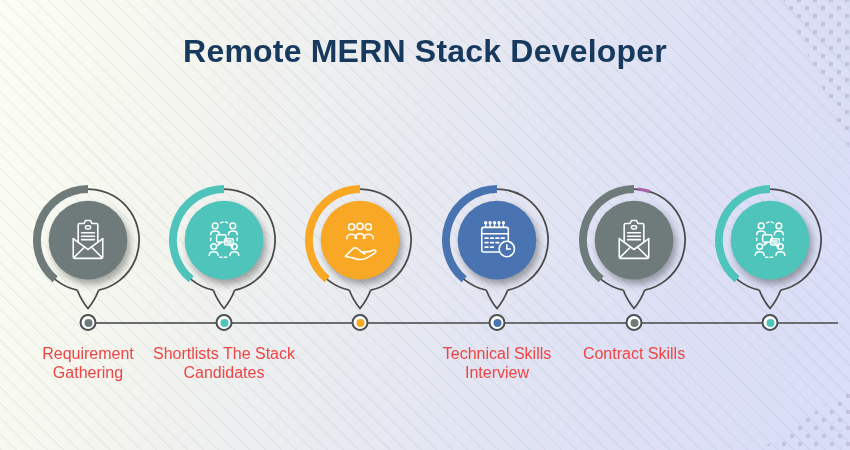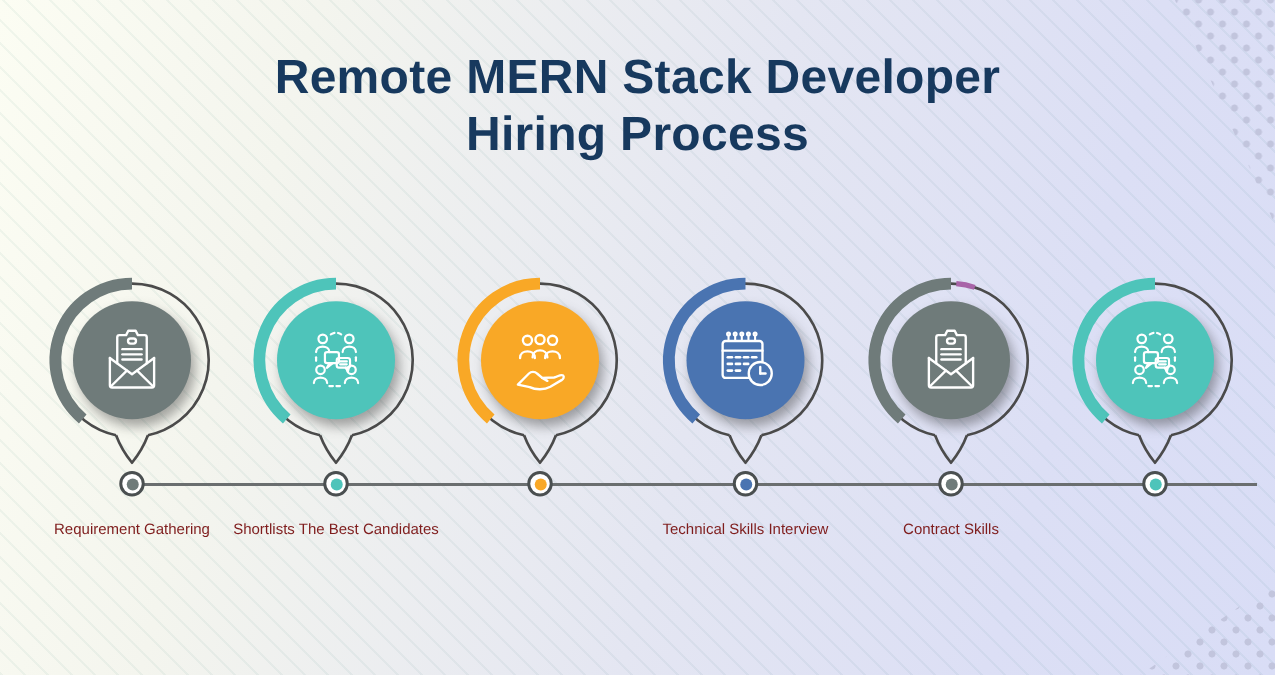--- a/index.html
+++ b/index.html
@@ -34,21 +34,21 @@
   .step{position:absolute;top:184px;width:140px;height:215px;}
   .bubble{display:block;margin:0 auto;}
   .node-dot{
     position:absolute;top:130px;left:50%;transform:translateX(-50%);
     width:13px;height:13px;border-radius:50%;background:#ffffff;
     border:2px solid #4a4f50;display:flex;align-items:center;justify-content:center;
   }
   .node-dot-inner{width:8px;height:8px;border-radius:50%;}
   .step-label{
     position:absolute;top:160px;left:-8px;width:156px;text-align:center;
-    font-size:10px;line-height:19px;color:#7f1d1d;font-weight:500;
+    font-size:16px;line-height:19px;color:#ef4444;font-weight:500;
   }
   .inner-circle{filter:drop-shadow(3px 5px 4px rgba(40,40,40,0.40));}
 </style>
 </head>
 <body>
 
 <svg width="0" height="0" style="position:absolute" aria-hidden="true">
   <defs>
     <g id="def-envelope" fill="none" stroke="#fff" stroke-width="1.6" stroke-linejoin="round" stroke-linecap="round">
       <path d="M14 26 V8.5 A1.5 1.5 0 0 1 15.5 7 H20 L21.5 4 H26.5 L28 7 H32.5 A1.5 1.5 0 0 1 34 8.5 V26"></path>
@@ -126,21 +126,20 @@
     </g>
   </defs>
 </svg>
 
 <div class="stripes"></div>
 <div class="dots-cluster dots-tr" style="--dotcol: #c2c5dd;"></div>
 <div class="dots-cluster dots-br" style="--dotcol: #c2c5dd;"></div>
 
 <div class="title" style="color: rgb(23, 57, 94);">
   <div>Remote MERN Stack Developer</div>
-  <div>Hiring Process</div>
 </div>
 
 <div class="timeline-line" style="background: rgb(106, 110, 111);"></div>
 
 <div id="steps-root">
     <div class="step" style="left: 18px;">
     <svg class="bubble" width="118" height="130" viewBox="0 0 120 132">
 
       <path class="outline" d="M 49.2 107.9 A 52 52 0 1 1 70.8 107.9" fill="none" stroke="#4b4b4b" stroke-width="1.8"></path>
       <path class="outline tail" d="M 49.2 107.9 Q 53 118 60 126.5 Q 67 118 70.8 107.9" fill="none" stroke="#4b4b4b" stroke-width="1.8" stroke-linejoin="round"></path>
@@ -164,21 +163,21 @@
 
       <path class="arc" d="M 60 5 A 52 52 0 0 0 26.6 96.8" fill="none" stroke-width="8" stroke="#4ec4ba"></path>
 
       <circle class="inner-circle" cx="60" cy="57" r="40" fill="#4ec4ba"></circle>
 
       <use class="icon-use" x="36" y="33" href="#def-team" style="color: rgb(78, 196, 186);"></use>
     </svg>
     <div class="node-dot" style="border-color: rgb(74, 79, 80);">
       <div class="node-dot-inner" style="background: rgb(78, 196, 186);"></div>
     </div>
-    <div class="step-label">Shortlists The Best Candidates</div>
+    <div class="step-label">Shortlists The Stack Candidates</div>
   </div>
     <div class="step" style="left: 290px;">
     <svg class="bubble" width="118" height="130" viewBox="0 0 120 132">
 
       <path class="outline" d="M 49.2 107.9 A 52 52 0 1 1 70.8 107.9" fill="none" stroke="#4b4b4b" stroke-width="1.8"></path>
       <path class="outline tail" d="M 49.2 107.9 Q 53 118 60 126.5 Q 67 118 70.8 107.9" fill="none" stroke="#4b4b4b" stroke-width="1.8" stroke-linejoin="round"></path>
 
       <path class="arc" d="M 60 5 A 52 52 0 0 0 26.6 96.8" fill="none" stroke-width="8" stroke="#f9a826"></path>
 
       <circle class="inner-circle" cx="60" cy="57" r="40" fill="#f9a826"></circle>

